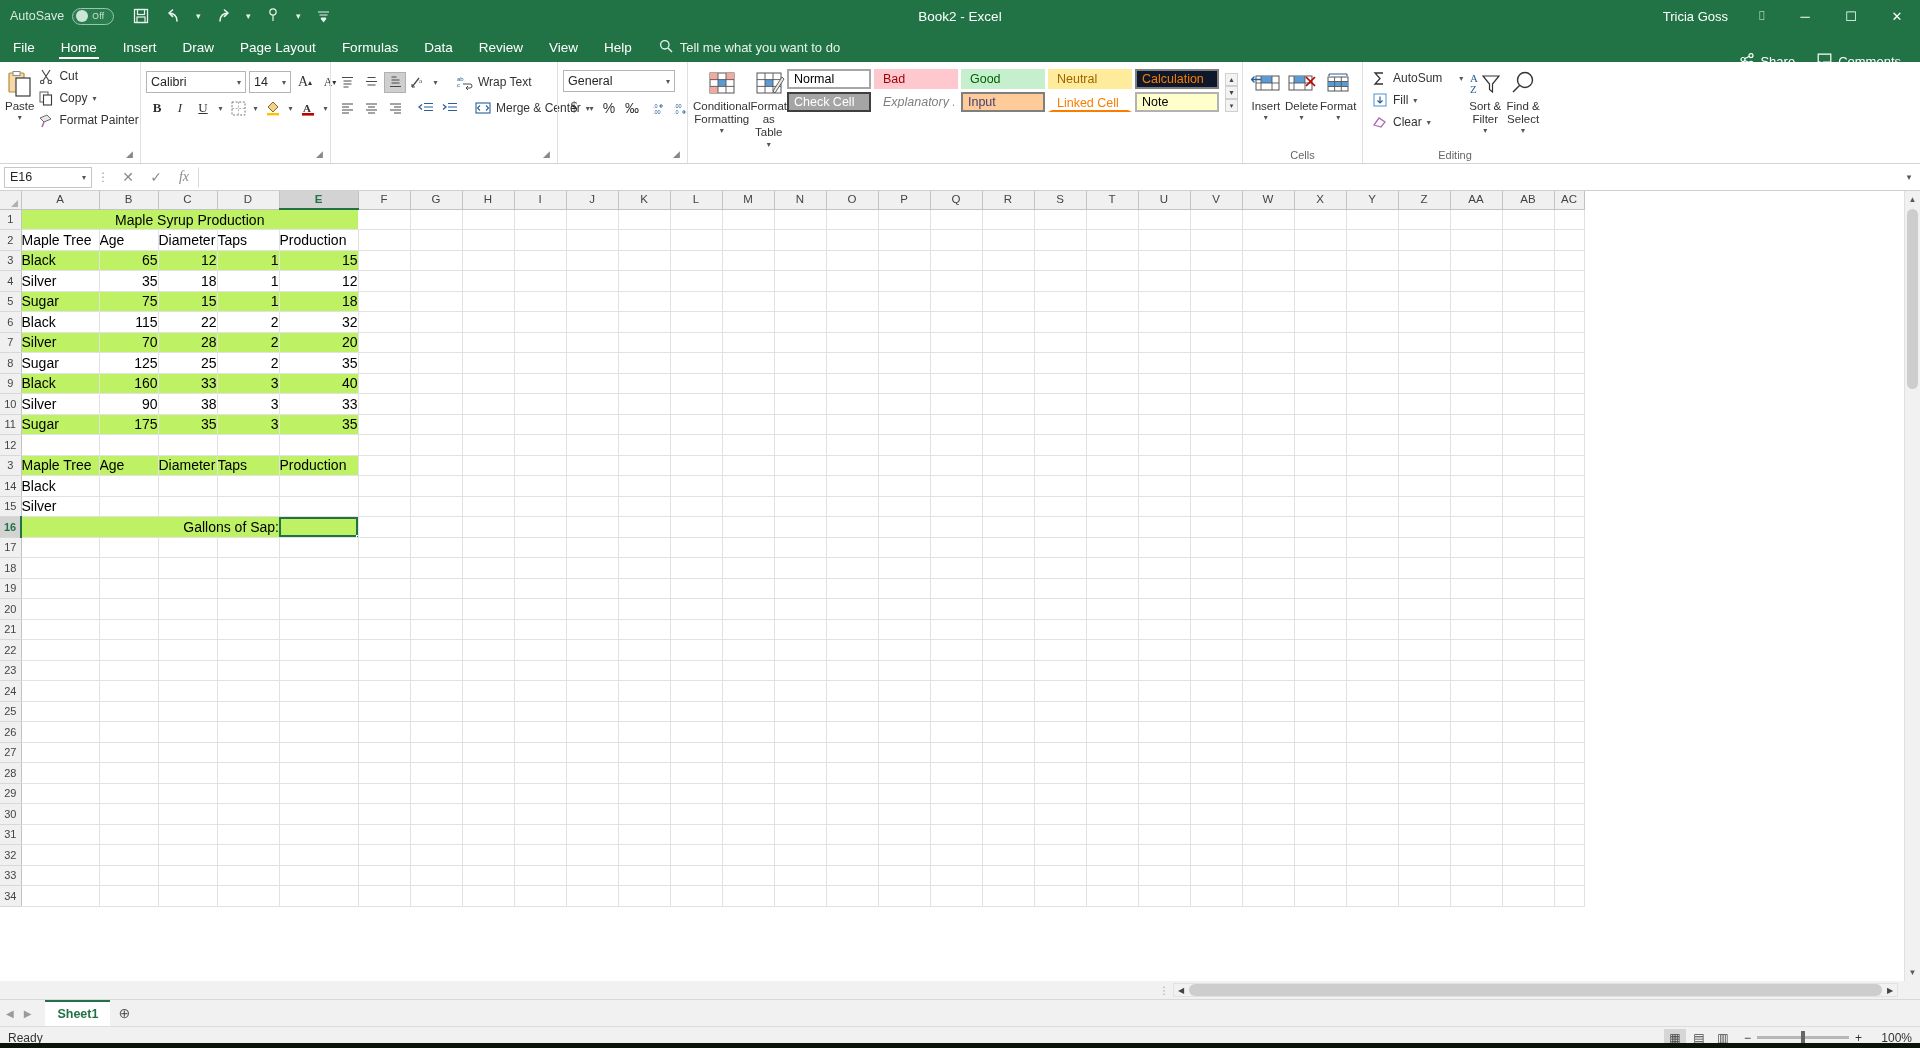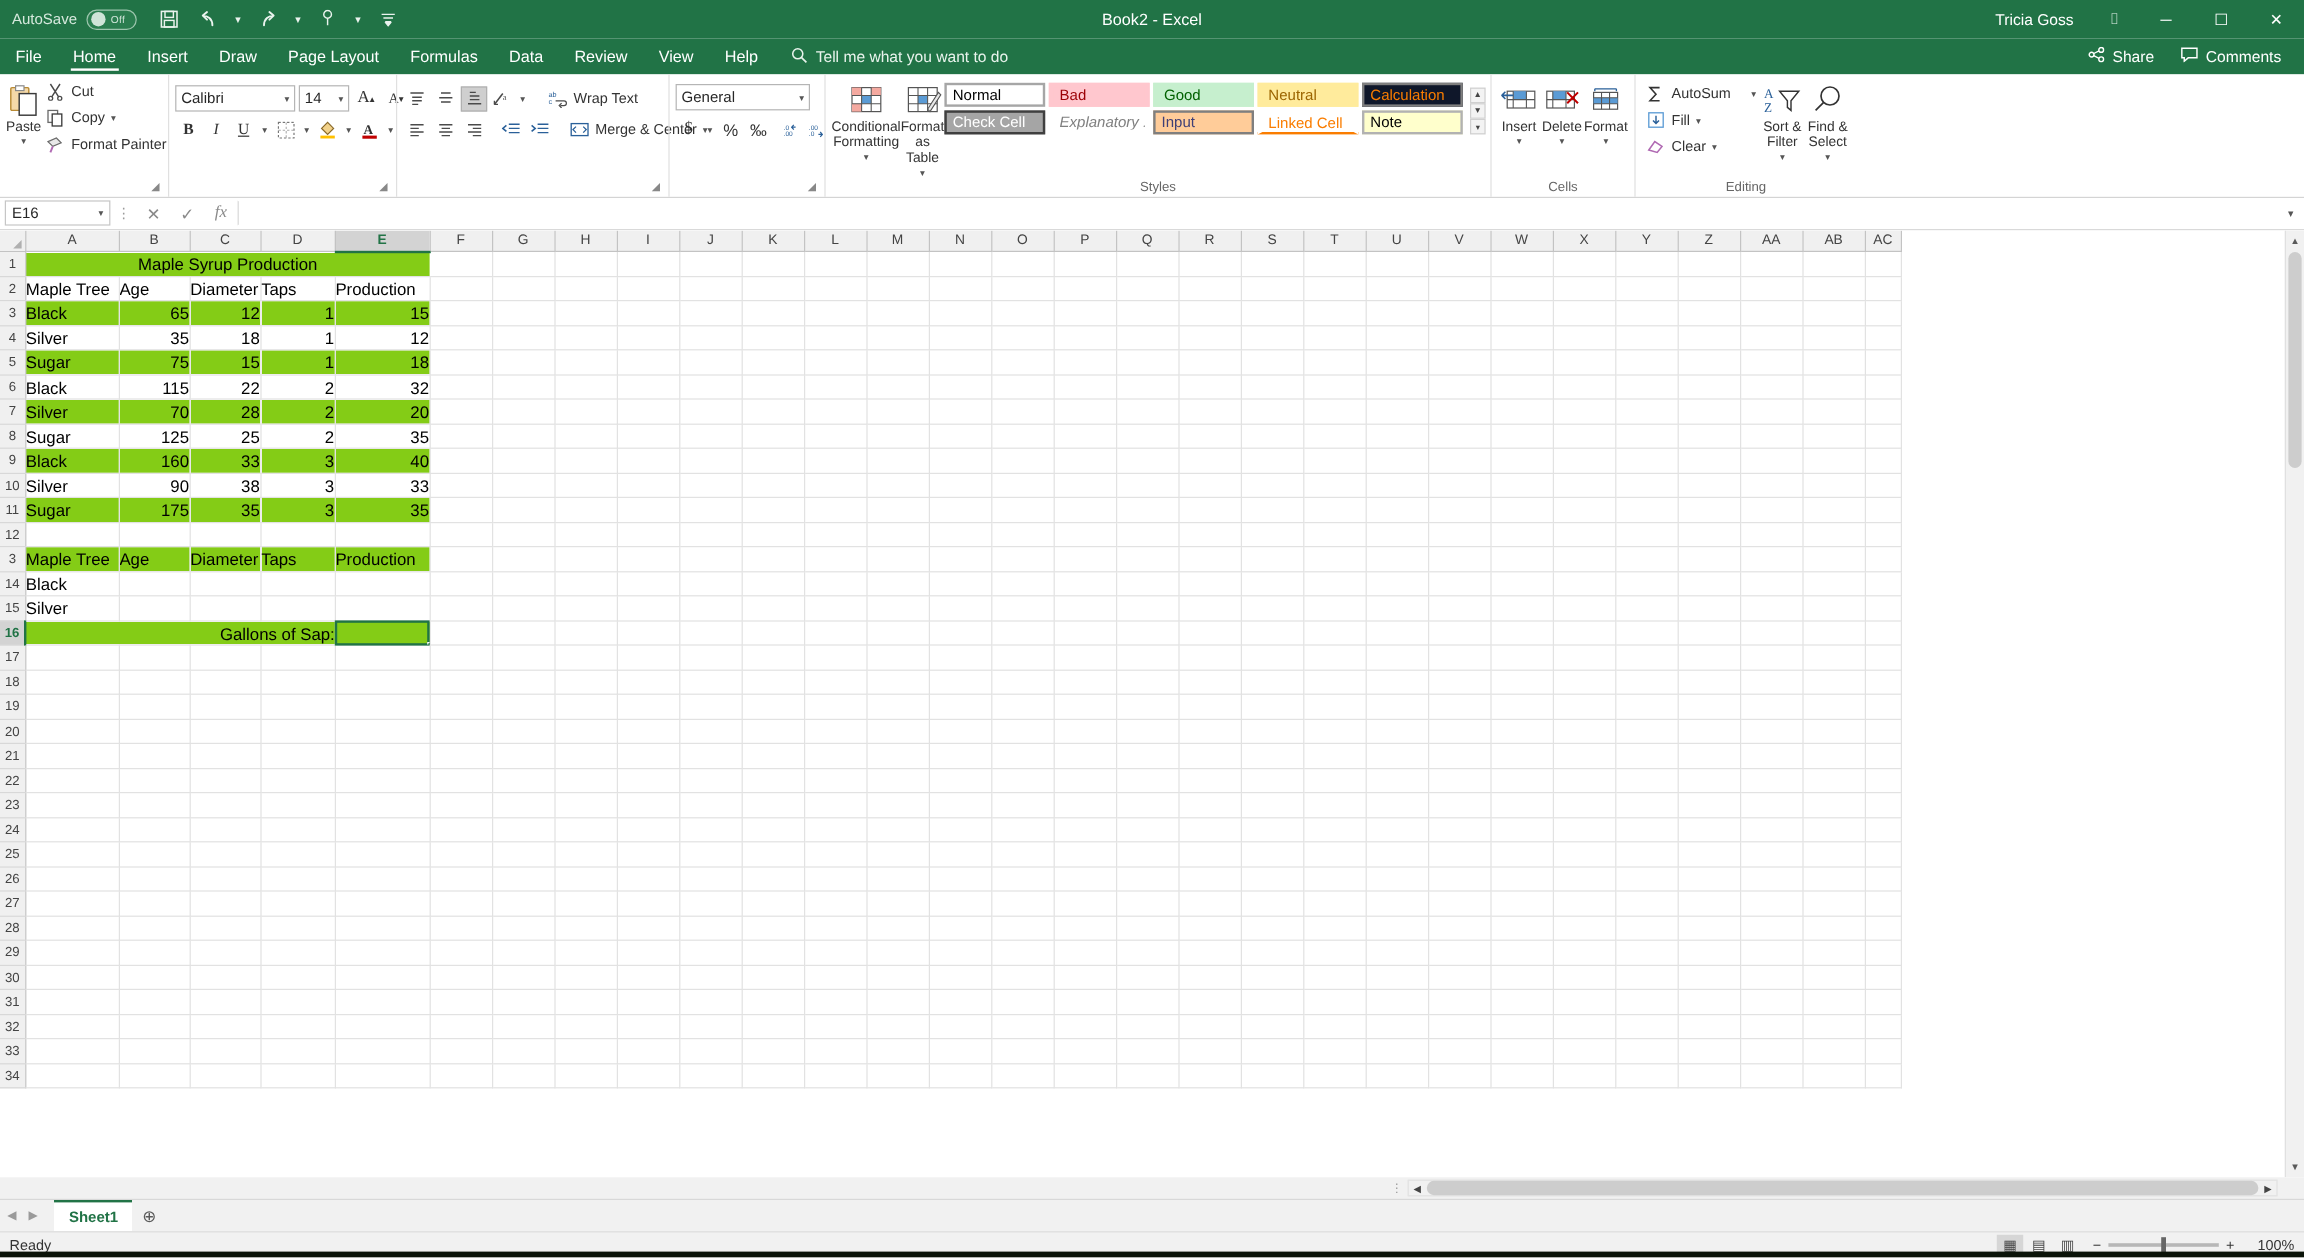--- a/index.html
+++ b/index.html
@@ -47,21 +47,21 @@
   }
   .tab {
     padding: 0 13px; display: flex; align-items: center; color: #fff; font-size: 13.5px;
     position: relative;
   }
   .tab.active { color: #fff; }
   .tab.active::after {
     content: ""; position: absolute; left: 11px; right: 11px; bottom: 3px; height: 2px; background: #fff;
   }
   .tellme { display: flex; align-items: center; gap: 7px; padding-left: 14px; color: #e8f3ec; font-size: 13px; }
-  .ts-right { margin-left: auto; display: flex; align-items: center; gap: 4px; padding-right: 10px; }
+  .ts-right { margin-left: auto; display: flex; align-items: flex-start; gap: 4px; padding-right: 10px; margin-top: 18px; }
   .ts-btn { display: flex; align-items: center; gap: 6px; color: #fff; font-size: 13px; padding: 3px 9px; }
 
   
   .ribbon {
     flex: 0 0 102px; background: #fff; border-bottom: 1px solid #d4d4d4;
     display: flex; align-items: stretch; position: relative;
   }
   .rgroup { display: flex; flex-direction: column; position: relative; padding: 3px 5px 0 5px; }
   .rgroup + .rgroup { border-left: 1px solid #e0e0e0; }
   .rgroup-body { display: flex; flex: 1; align-items: flex-start; }
@@ -145,21 +145,21 @@
   .rowhead {
     width: 21px; background: #f0f0f0; border-right: 1px solid #c3c3c3; border-bottom: 1px solid #d8d8d8;
     font-size: 11px; color: #444; text-align: center;
   }
   .rowhead.sel { background: #d3d3d3; color: #217346; border-right: 2px solid #217346; font-weight: bold; }
   td.cell {
     border-right: 1px solid #e2e2e2; border-bottom: 1px solid #e2e2e2;
     font-size: 14px; color: #000; padding: 0 3px; white-space: nowrap; overflow: hidden;
     font-family: "Liberation Sans", sans-serif;
   }
-  td.cell.band { background: #84cc16; }
+  td.cell.band { background: #bef264; }
   td.cell.r { text-align: right; }
   td.cell.c { text-align: center; }
   td.cell.nb { border-right: none; }
   td.sel-cell { outline: 2px solid #217346; outline-offset: -2px; position: relative; background: #f5e3a8; }
   .selhandle { position: absolute; right: -3px; bottom: -3px; width: 5px; height: 5px; background: #217346;
     border: 1px solid #fff; }
 
   
   .vscroll { width: 16px; background: #f1f1f1; border-left: 1px solid #e0e0e0; display: flex;
     flex-direction: column; align-items: center; }
@@ -560,21 +560,20 @@
             <div class="stylecell" style="background:#0f172a;color:#fa7d00;border:2px solid #7f7f7f">Calculation</div>
             <div class="stylecell" style="background:#ffffcc;color:#000;border:2px solid #b2b2b2">Note</div>
           </div>
           <div class="gal-scroll">
             <div>▲</div>
             <div>▼</div>
             <div>▾</div>
           </div>
         </div>
       </div>
-      <div class="rgroup-label">Styles</div>
     </div>
 
     <div class="rgroup" style="width:120px">
       <div class="rgroup-body">
         <div class="bigbtn" style="width:40px">
           <span class="ico">
             <svg width="30" height="26" viewBox="0 0 30 26">
                 <rect x="5" y="5" width="23" height="14" fill="#fff" stroke="#555" stroke-width="1"></rect>
                 <rect x="10" y="5" width="11" height="7" fill="#5b9bd5"></rect>
                 <path d="M10 5v14M21 5v14M5 12h23" stroke="#555" stroke-width=".9"></path>

